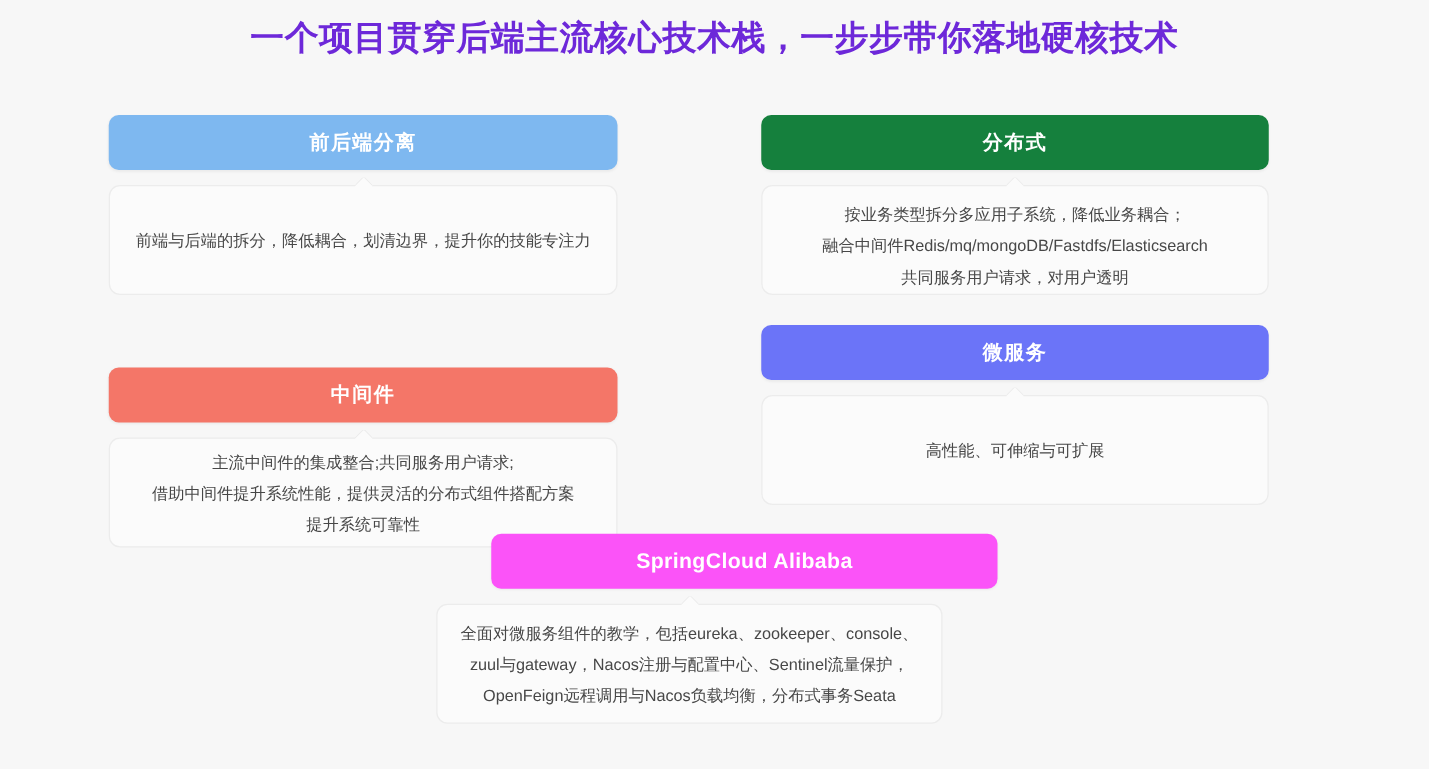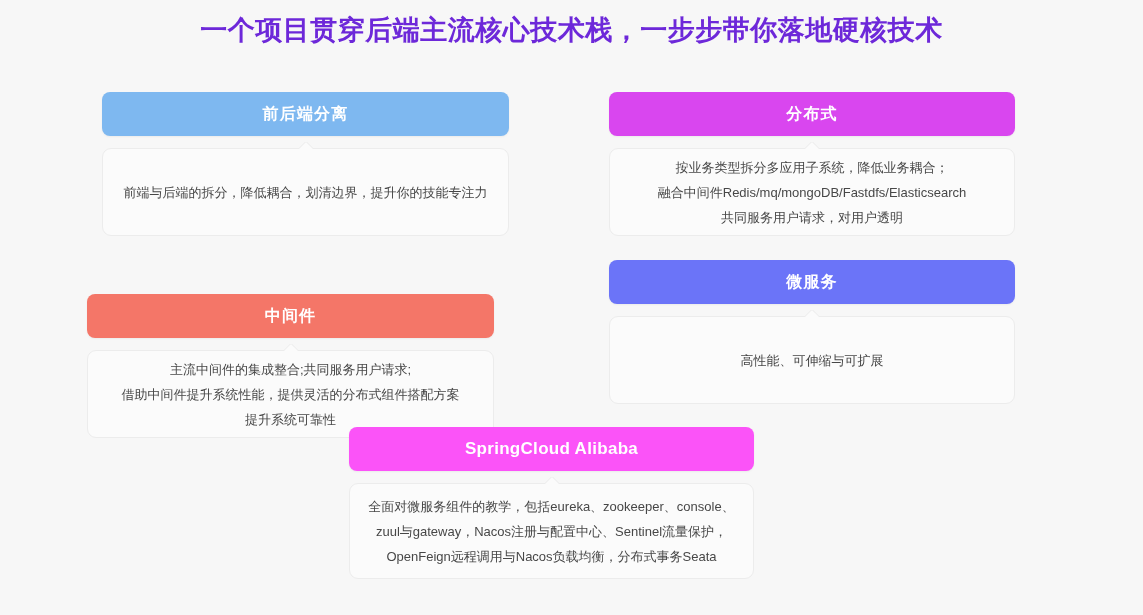--- a/index.html
+++ b/index.html
@@ -95,28 +95,28 @@
     width: 11px;
     height: 11px;
     background: #fbfbfb;
     border-left: 1px solid #ececec;
     border-top: 1px solid #ececec;
     transform: rotate(45deg);
     border-radius: 2px 0 0 0;
   }
 
   
-  .card-tl { left: 102px;  top: 92px;  width: 407px; }
+  .card-tl { left: 87px;  top: 92px;  width: 407px; }
   .card-tr { left: 609px; top: 92px;  width: 406px; }
   .card-ml { left: 87px;  top: 260px; width: 407px; }
   .card-mr { left: 609px; top: 260px; width: 406px; }
   .card-b  { left: 349px; top: 427px; width: 405px; }
 
   .card-tl .card-body { height: 88px; }
-  .card-tr .card-body { height: 88px; }
+  .card-tr .card-body { height: 88px; justify-content: space-between; }
   .card-ml .card-body { height: 88px; }
   .card-mr .card-body { height: 88px; }
   .card-b  .card-body { height: 96px; }
 
   .hdr-latin { font-size: 17px; letter-spacing: 0.3px; }
 </style>
 </head>
 <body style="background: rgb(247, 247, 247);">
 
 <div id="page" style="background: rgb(247, 247, 247);">
@@ -127,21 +127,21 @@
     <div class="card-header" style="background:#7eb8f0;">前后端分离</div>
     <div class="card-body-wrap">
       <div class="card-body">
         <span class="notch"></span>
         <div class="line">前端与后端的拆分，降低耦合，划清边界，提升你的技能专注力</div>
       </div>
     </div>
   </div>
 
   <div class="card card-tr">
-    <div class="card-header" style="background:#d946ef;">分布式</div>
+    <div class="card-header" style="background:#15803d;">分布式</div>
     <div class="card-body-wrap">
       <div class="card-body">
         <span class="notch"></span>
         <div class="line">按业务类型拆分多应用子系统，降低业务耦合；</div>
         <div class="line">融合中间件Redis/mq/mongoDB/Fastdfs/Elasticsearch</div>
         <div class="line">共同服务用户请求，对用户透明</div>
       </div>
     </div>
   </div>
 
@@ -161,21 +161,21 @@
     <div class="card-header" style="background:#6b74f8;">微服务</div>
     <div class="card-body-wrap">
       <div class="card-body">
         <span class="notch"></span>
         <div class="line">高性能、可伸缩与可扩展</div>
       </div>
     </div>
   </div>
 
   <div class="card card-b">
-    <div class="card-header hdr-latin" style="background:#fb53f8;">SpringCloud Alibaba</div>
+    <div class="card-header hdr-latin" style="background:#fb53f8;margin-left:44px;">SpringCloud Alibaba</div>
     <div class="card-body-wrap">
       <div class="card-body">
         <span class="notch"></span>
         <div class="line">全面对微服务组件的教学，包括eureka、zookeeper、console、</div>
         <div class="line">zuul与gateway，Nacos注册与配置中心、Sentinel流量保护，</div>
         <div class="line">OpenFeign远程调用与Nacos负载均衡，分布式事务Seata</div>
       </div>
     </div>
   </div>
 

